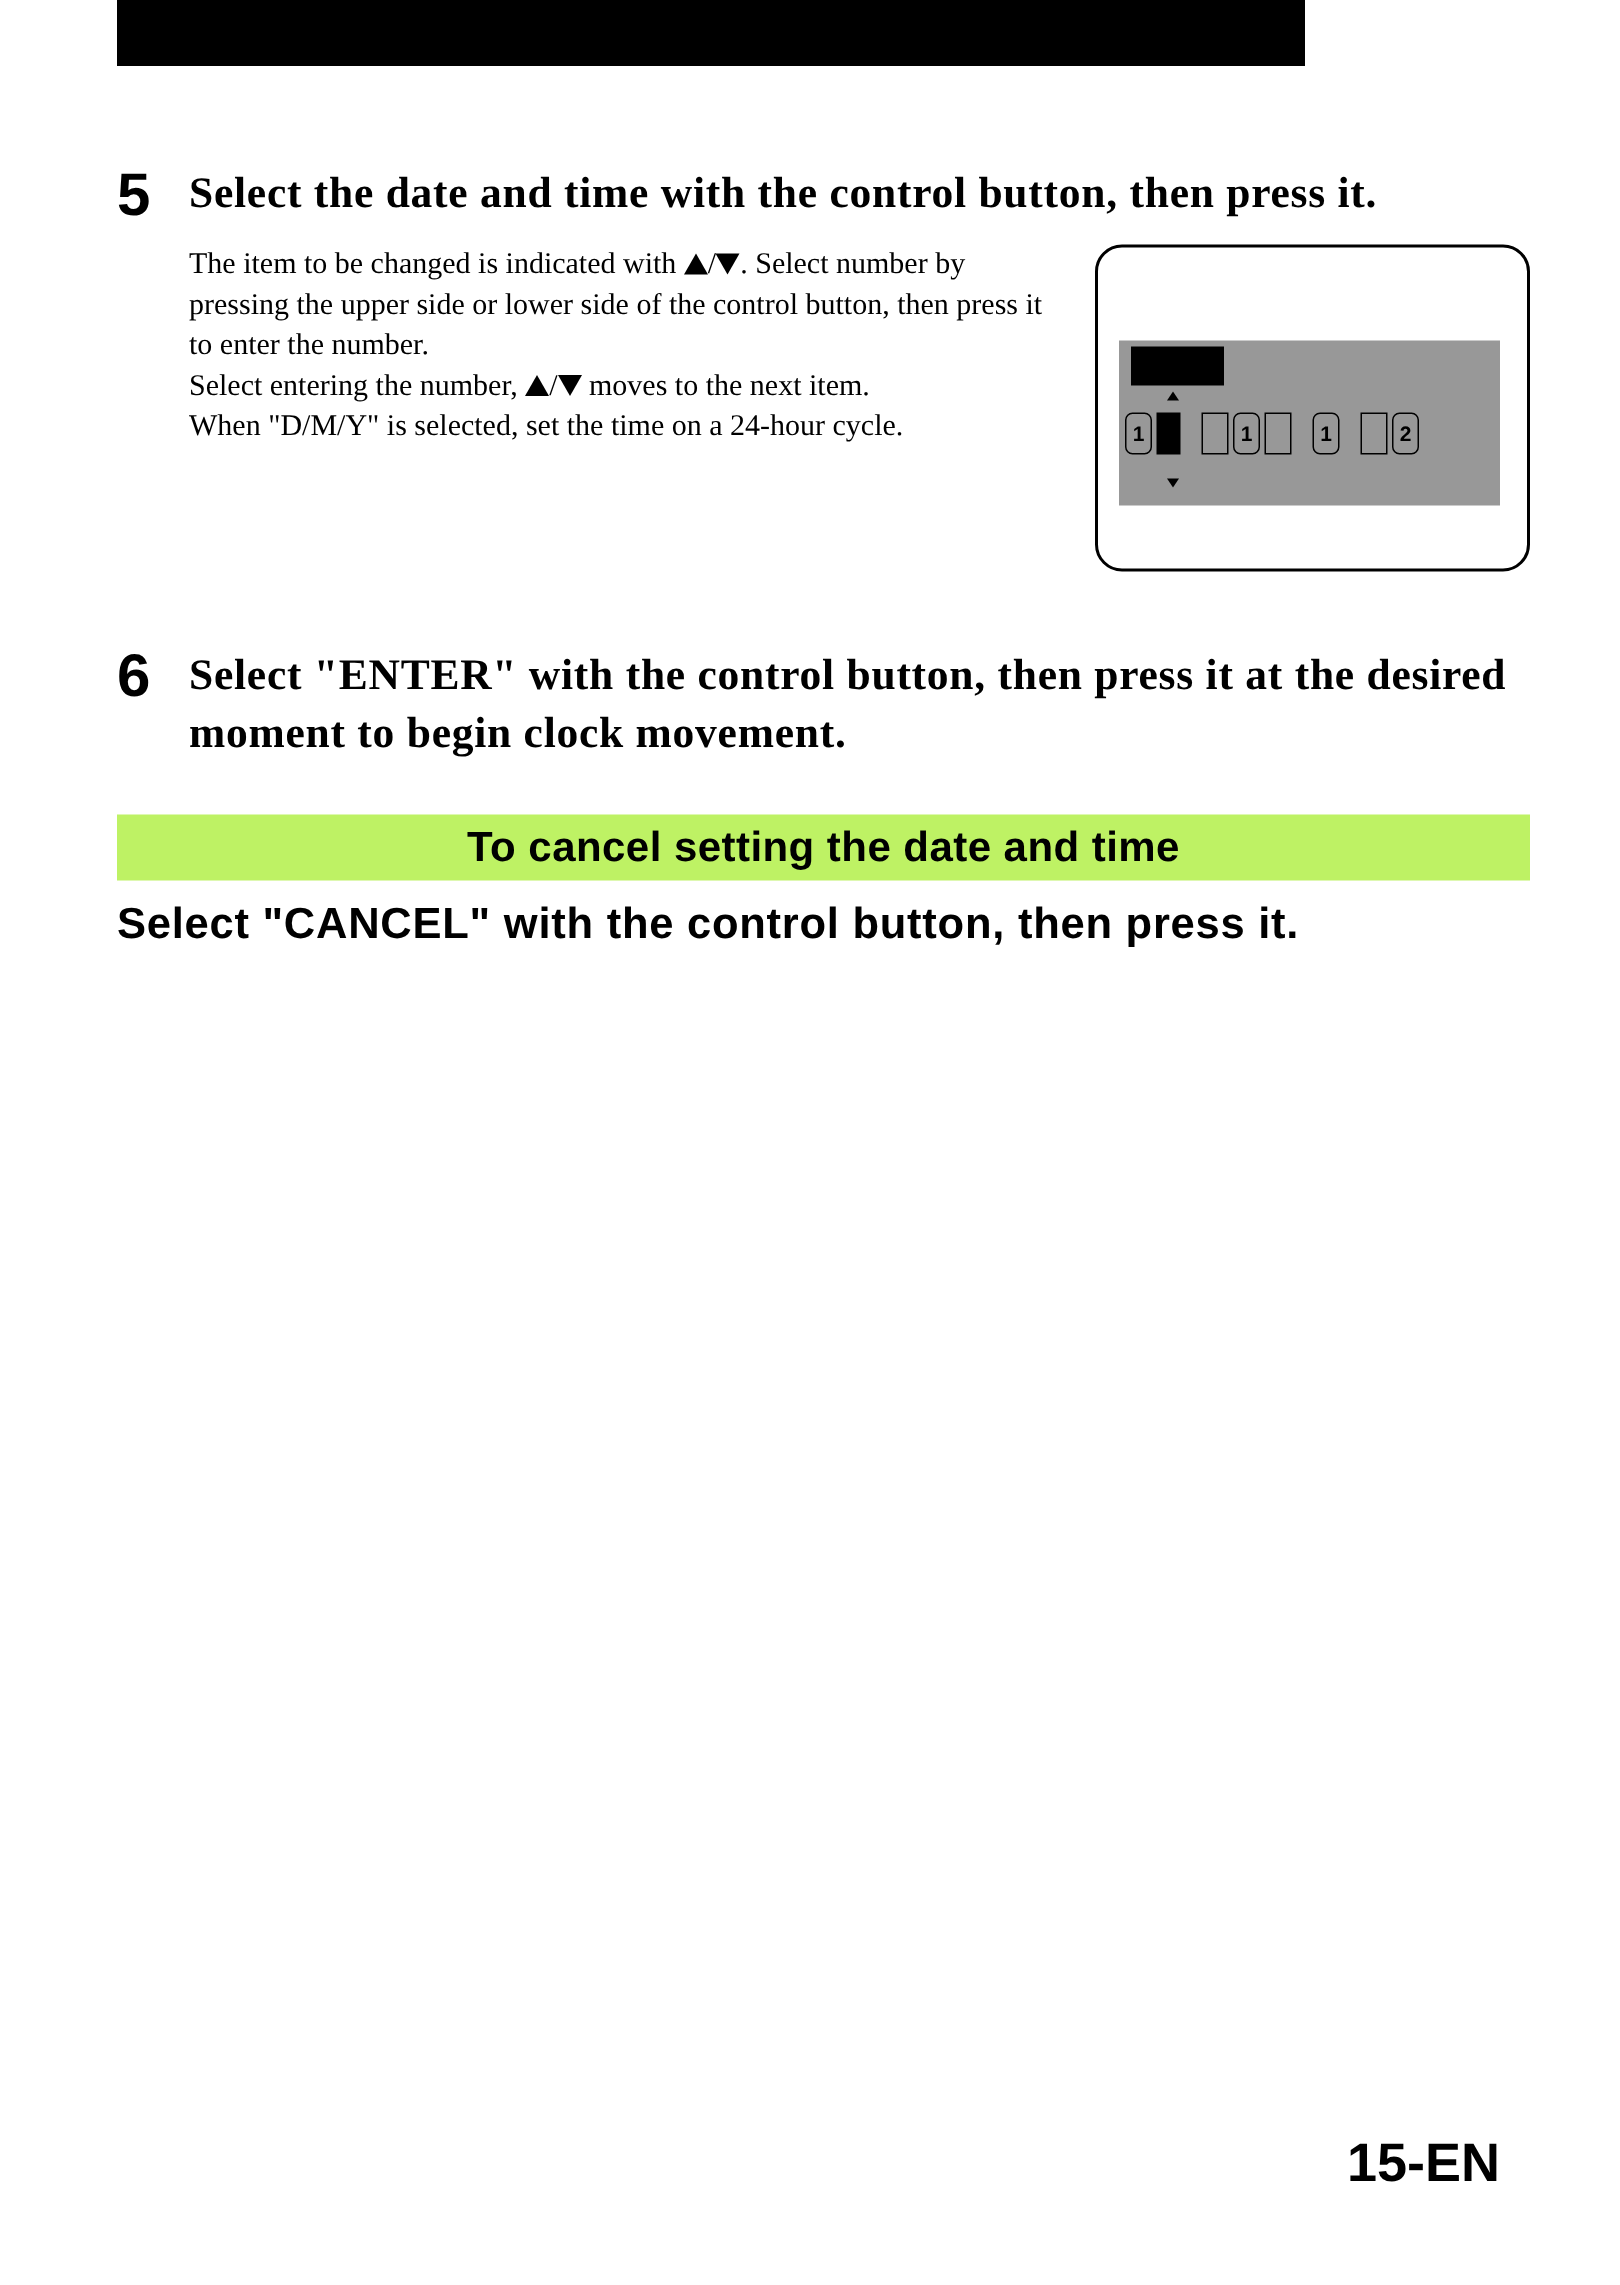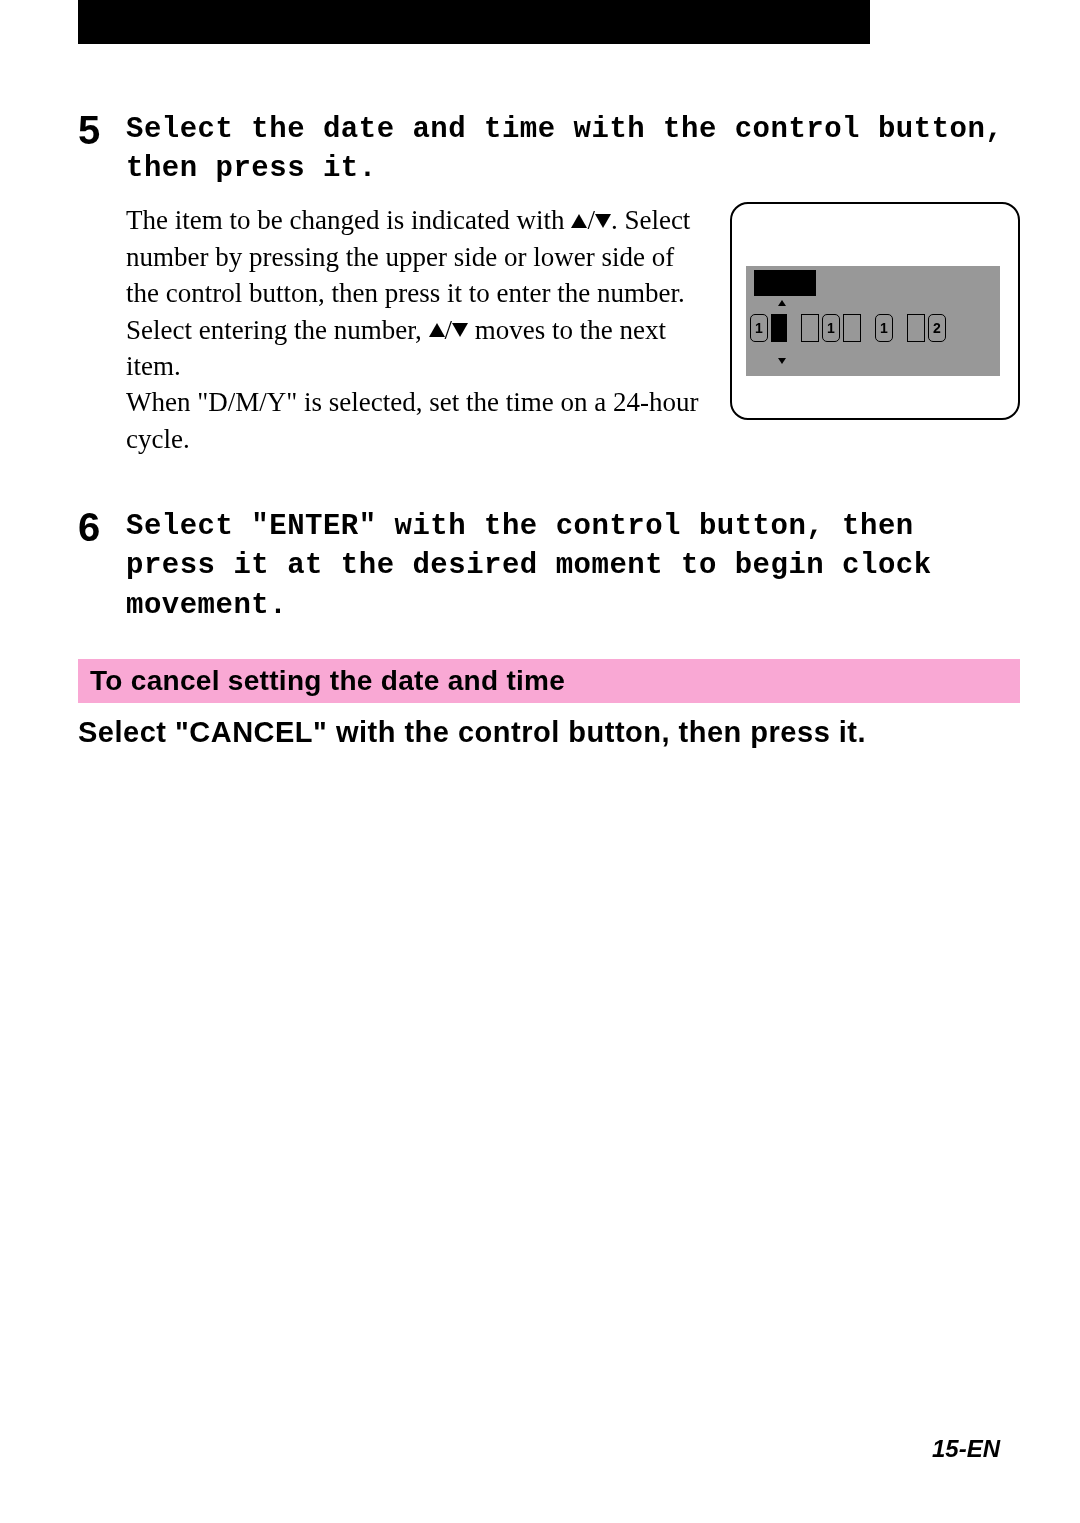--- a/index.html
+++ b/index.html
@@ -37,33 +37,33 @@
       font-weight: bold;
       font-size: 40px;
       width: 48px;
       flex-shrink: 0;
       line-height: 1;
     }
     .step-body {
       flex: 1;
     }
     .step-heading {
-      font-family: Liberation Mono, monospace;
+      font-family: Liberation Serif, serif;
       font-weight: bold;
       font-size: 29px;
       line-height: 1.35;
       letter-spacing: 0.5px;
     }
     .step-row {
       display: flex;
       gap: 24px;
       margin-top: 14px;
     }
     .step-text {
-      font-size: 27px;
+      font-size: 20px;
       line-height: 1.35;
       flex: 1;
     }
     .figure {
       width: 290px;
       height: 218px;
       border: 2.5px solid #000;
       border-radius: 18px;
       flex-shrink: 0;
       position: relative;
@@ -134,44 +134,44 @@
       height: 28px;
       border: 1.5px solid #000;
     }
     .spacer-sm {
       width: 8px;
     }
     .step-6 {
       margin-top: 50px;
     }
     .subheading-bar {
-      background: #f9a8d4;
+      background: #bef264;
       font-family: Arial, Helvetica, sans-serif;
       font-weight: bold;
       font-size: 28px;
       padding: 6px 12px;
       margin-top: 34px;
       margin-bottom: 10px;
       letter-spacing: 0.3px;
+      text-align: center;
     }
     .cancel-text {
       font-family: Arial, Helvetica, sans-serif;
       font-weight: bold;
       font-size: 29px;
       line-height: 1.35;
       letter-spacing: 0.5px;
     }
     .page-num {
       position: absolute;
       bottom: 60px;
       right: 80px;
       font-family: Arial, Helvetica, sans-serif;
       font-weight: bold;
-      font-size: 24px;
-      font-style: italic;
+      font-size: 36px;
     }
     .arrow-triangle-up {
       display: inline-block;
       width: 0;
       height: 0;
       border-left: 8px solid transparent;
       border-right: 8px solid transparent;
       border-bottom: 14px solid #000;
       vertical-align: middle;
       position: relative;

